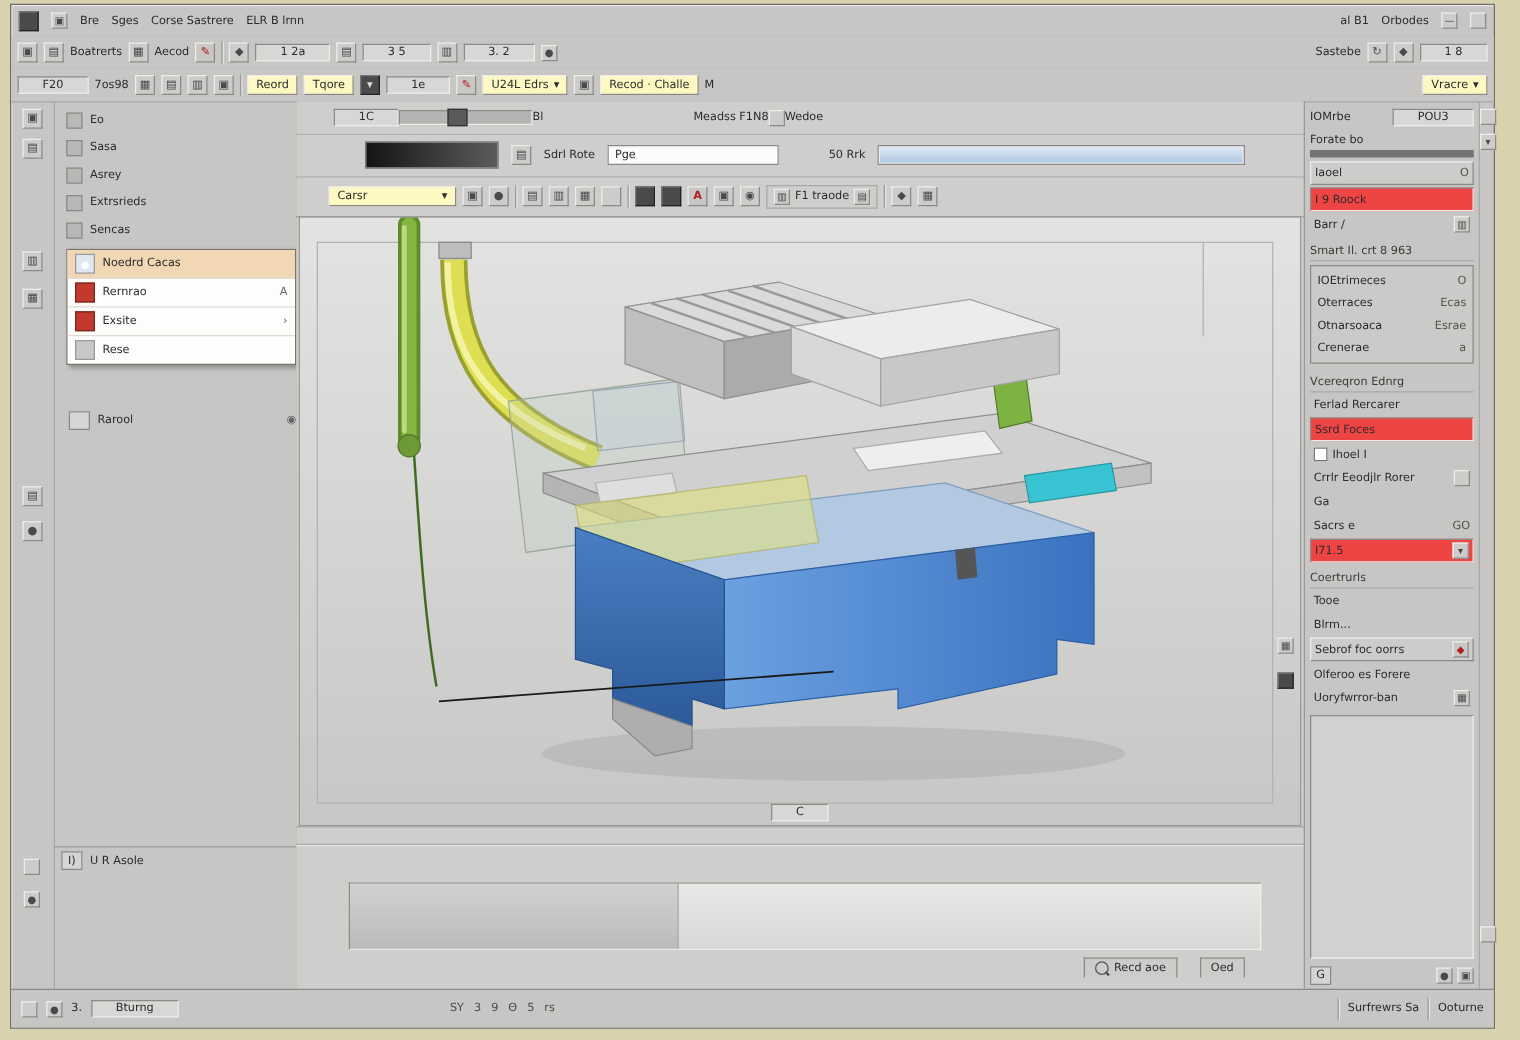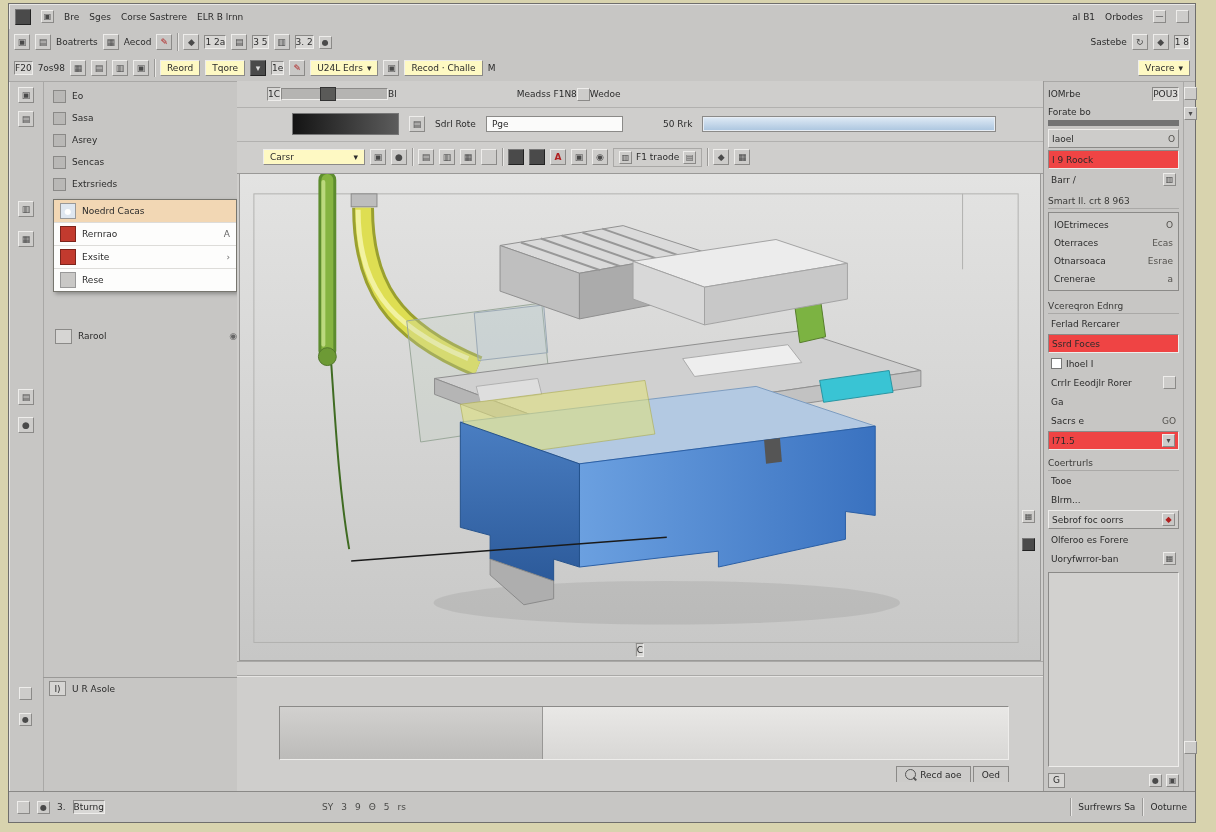--- a/index.html
+++ b/index.html
@@ -18,21 +18,21 @@
 
   .ic{display:inline-flex;align-items:center;justify-content:center;width:16px;height:16px;
     background:#cdccca;border:1px solid;border-color:#eeedeb #8b8a88 #8b8a88 #eeedeb;
     font-size:9px;color:#4a4a4a;box-sizing:border-box;flex:0 0 auto}
   .ic.sm{width:13px;height:13px;font-size:8px}
   .ic.dark{background:#4a4a4a;color:#ddd;border-color:#777 #222 #222 #777}
   .ic.red{background:#c8c7c5;color:#b02020;font-weight:bold}
   .sep{width:1px;height:18px;background:#9a9997;box-shadow:1px 0 0 #e8e7e5;flex:0 0 auto}
   .lbl{white-space:nowrap}
   .sunk{background:#d8d7d5;border:1px solid;border-color:#8b8a88 #eeedeb #eeedeb #8b8a88;
-    padding:1px 0;white-space:nowrap}
+    padding:1px 19px;white-space:nowrap}
   .btn{background:#fef9c3;border:1px solid;border-color:#eeedeb #8b8a88 #8b8a88 #eeedeb;
     padding:2px 6px;white-space:nowrap;display:inline-flex;align-items:center;gap:4px}
   .field{background:#fbfbfa;border:1px solid #8b8a88;padding:2px 5px;white-space:nowrap}
 
   
   .main{position:absolute;left:0;top:77px;right:0;bottom:30px}
   .left-strip{position:absolute;left:0;top:0;width:34px;height:100%;border-right:1px solid #a9a8a6}
   .left-strip .ic{position:absolute;left:9px}
   .left-panel{position:absolute;left:34px;top:0;width:194px;height:100%;border-right:1px solid #9a9997}
   .canvas{position:absolute;left:228px;top:0;width:806px;height:100%;background:#cfcecc}
@@ -82,21 +82,21 @@
   .vp-icon{position:absolute;right:5px;width:14px;height:14px}
   .vp-mini{position:absolute;left:50%;bottom:3px;transform:translateX(-50%)}
   .cv-bottom{position:absolute;top:580px;left:0;right:0;bottom:0;border-top:1px solid #a9a8a6}
   .cv-bottom .hairline{position:absolute;left:0;right:0;top:13px;height:1px;background:#aaa9a7;
     box-shadow:0 1px 0 #e6e5e3}
   .big-track{position:absolute;left:42px;right:34px;top:44px;height:52px;background:#e2e1df;
     border:1px solid;border-color:#8b8a88 #eeedeb #eeedeb #8b8a88;display:flex}
   .big-track .seg1{width:36%;background:linear-gradient(#d2d1cf,#bcbbb9);border-right:1px solid #98}
   .big-track .seg1{border-right:1px solid #989795}
   .big-track .seg2{flex:1;background:linear-gradient(#e9e8e6,#d8d7d5)}
-  .cv-tabs{position:absolute;right:34px;top:104px;display:flex;gap:2px}
+  .cv-tabs{position:absolute;right:47px;top:104px;display:flex;gap:18px}
   .cv-tab{display:inline-flex;align-items:center;gap:4px;padding:2px 8px;background:#cdccca;
     border:1px solid #8b8a88;border-bottom:none}
   .mag{width:9px;height:9px;border:1.5px solid #555;border-radius:50%;position:relative;flex:0 0 auto}
   .mag::after{content:"";position:absolute;width:4px;height:1.5px;background:#555;
     transform:rotate(45deg);left:7px;top:8px}
 
   
   .rp-head{display:flex;align-items:center;justify-content:space-between;height:20px}
   .rp-sub{height:16px;display:flex;align-items:center;border-bottom:6px solid #737373;margin-bottom:2px}
   .rp-row{display:flex;align-items:center;justify-content:space-between;height:17px;
@@ -213,25 +213,25 @@
         <div class="tree-row">
           <span class="tree-dot"></span>
           <span>Sasa</span>
         </div>
         <div class="tree-row">
           <span class="tree-dot"></span>
           <span>Asrey</span>
         </div>
         <div class="tree-row">
           <span class="tree-dot"></span>
-          <span>Sencas</span>
+          <span>Extrsrieds</span>
         </div>
         <div class="tree-row">
           <span class="tree-dot"></span>
-          <span>Extrsrieds</span>
+          <span>Sencas</span>
         </div>
 
         <div class="menu-box">
           <div class="menu-row hl">
             <span class="mi">●</span>
             <span>Noedrd Cacas</span>
           </div>
           <div class="menu-row">
             <span class="mi red"></span>
             <span>Rernrao</span>

